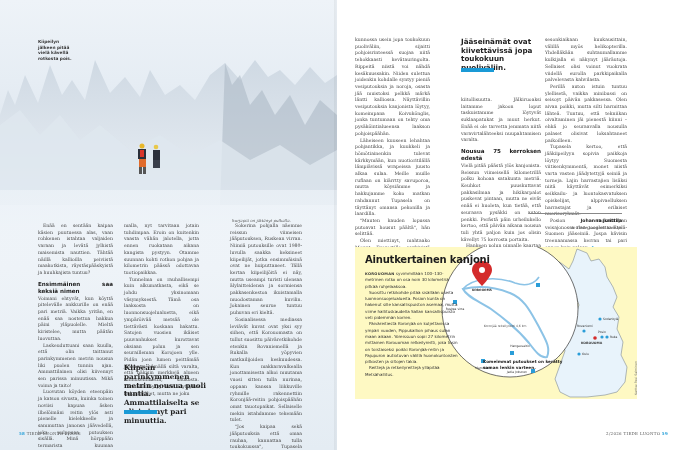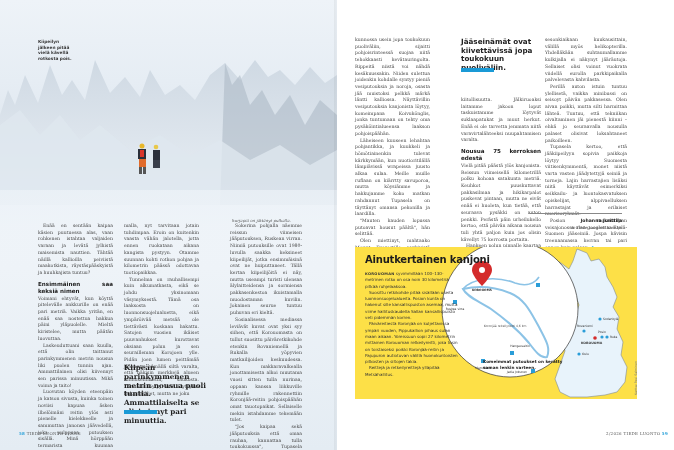--- a/index.html
+++ b/index.html
@@ -67,21 +67,21 @@
   .pullquote-r-bar { position: absolute; left: 124px; top: 68px; width: 33px; height: 3.5px; background: #1a9ad6; }
 
   .end-mark { color: #1a9ad6; }
   .author-rule { position: absolute; left: 530px; top: 213px; width: 92px; height: 0.6px; background: #888; }
   .author-name { position: absolute; left: 530px; top: 218px; width: 92px; text-align: right;
     font-family: "DejaVu Sans", sans-serif; font-weight: bold; font-size: 4.6px; color: #222; }
   .author-role { position: absolute; left: 530px; top: 225px; width: 92px; text-align: right;
     font-family: "DejaVu Sans", sans-serif; font-size: 3.9px; color: #555; font-style: italic; }
 
   
-  .infobox { position: absolute; left: 355px; top: 247px; width: 282px; height: 152px; background: #fde047; overflow: hidden; }
+  .infobox { position: absolute; left: 355px; top: 247px; width: 282px; height: 152px; background: #fef9c3; overflow: hidden; }
   .infobox-title {
     position: absolute; left: 10px; top: 7px;
     font-family: "DejaVu Sans", sans-serif; font-weight: bold; font-size: 10px; color: #1d1d1d; letter-spacing: -0.2px;
   }
   .infobox-text {
     position: absolute; left: 10px; top: 24px; width: 95px;
     font-family: "DejaVu Sans", sans-serif; font-size: 4.1px; line-height: 6.3px; color: #333;
   }
   .infobox-text p.indent { text-indent: 4px; }
   .infobox-text .lead { font-weight: bold; letter-spacing: 0.3px; font-size: 3.6px; }

